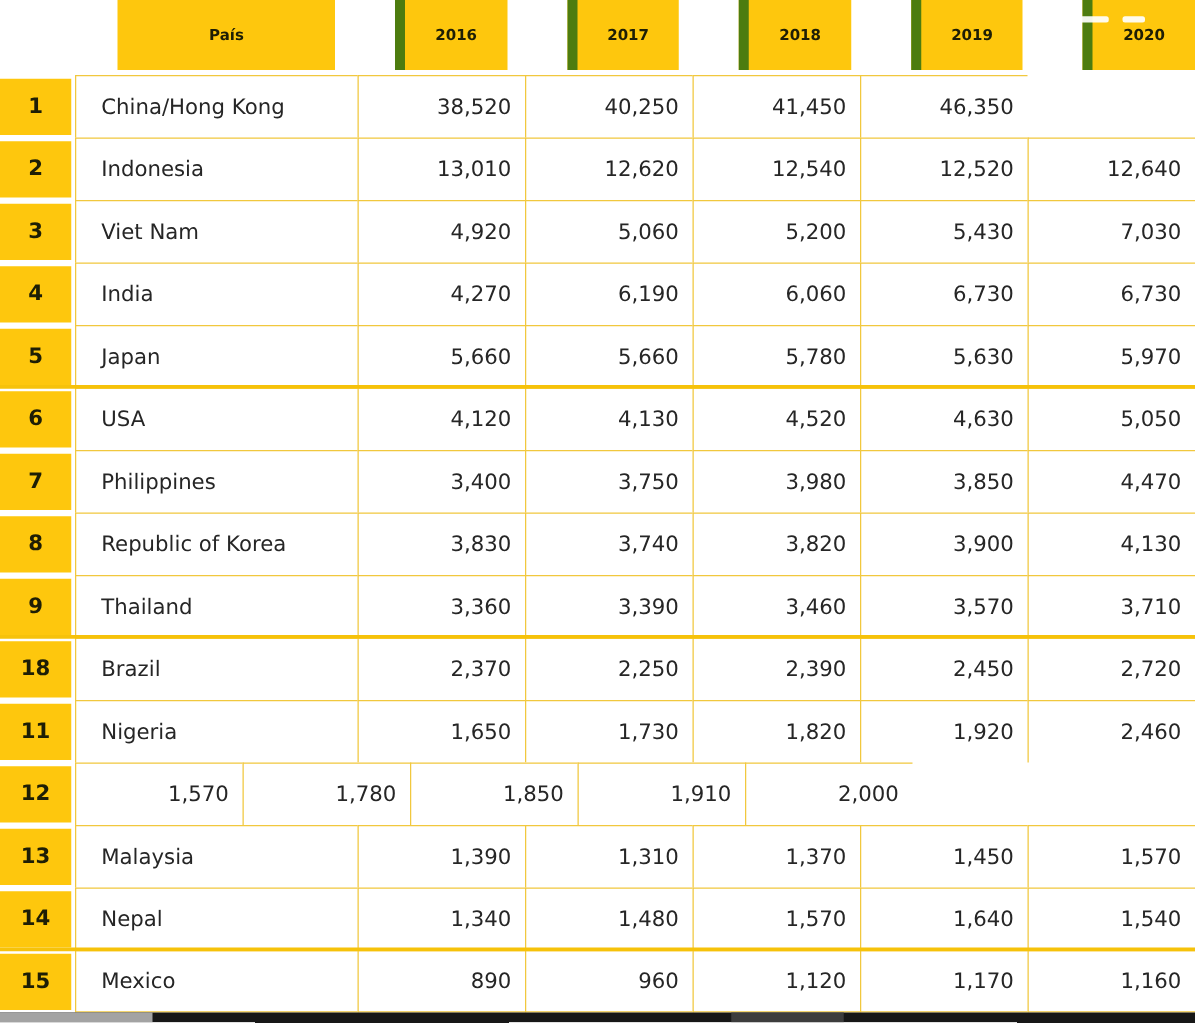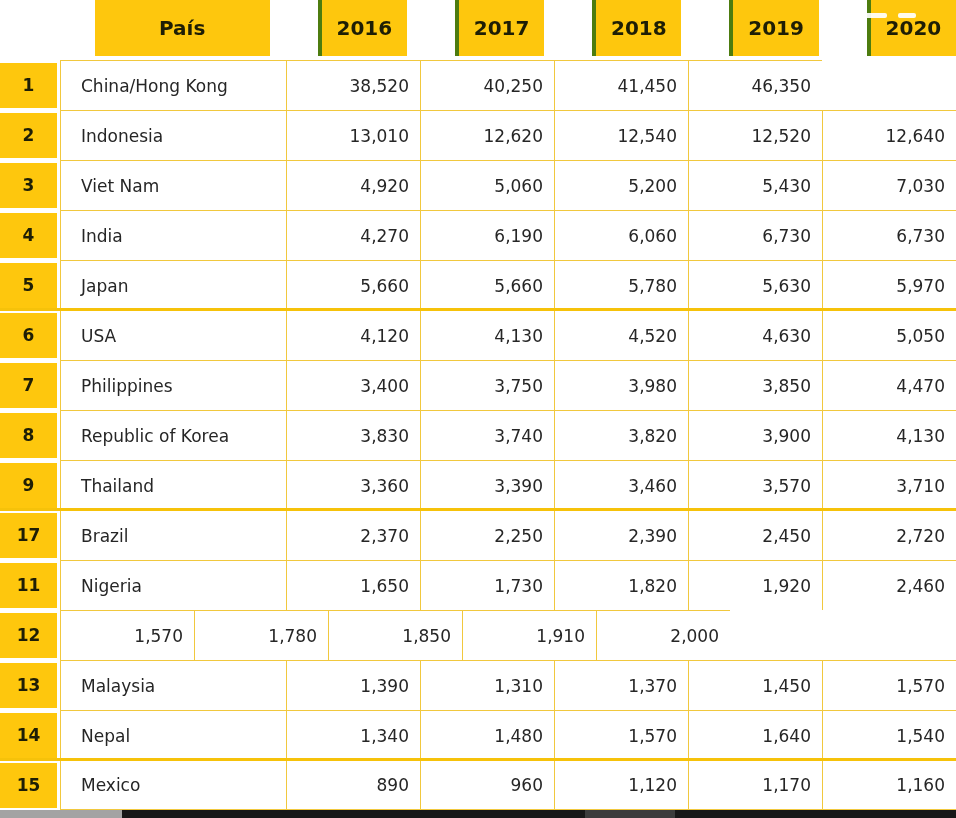--- a/index.html
+++ b/index.html
@@ -7,24 +7,24 @@
     position:relative; width:956px; height:818px; background:#ffffff;
     font-family:"DejaVu Sans","Liberation Sans",sans-serif; overflow:hidden;
   }
   
   .header-row { position:absolute; top:0; left:0; height:56px; display:flex; width:956px; }
   .corner { width:57px; height:56px; background:#ffffff; }
   .hgap { width:3px; background:#ffffff; }
   .hcell {
     background:var(--gold); color:var(--header-text);
     display:flex; align-items:center; justify-content:center;
-    font-size:20px; font-weight:700; box-sizing:border-box; height:56px;margin-left:48px;
+    font-size:12px; font-weight:700; box-sizing:border-box; height:56px;margin-left:48px;
   }
   .hcell.country-h { width:226px; }
-  .hcell.year-h { width:114px; border-left:4px solid #4d7c0f; }
+  .hcell.year-h { width:114px; border-left:8px solid #4d7c0f; }
   .smudge { position:absolute; background:rgba(255,255,255,0.92); border-radius:2px; height:5px; top:13px; }
   .smudge.a { left:845px; width:42px; }
   .smudge.b { left:898px; width:18px; }
   
   .tbody { position:absolute; top:60px; left:0; width:956px; }
   .row { display:flex; height:50px; position:relative; }
   .rank-cell {
     width:57px; margin:2.5px 0; background:var(--gold); color:var(--header-text);
     display:flex; align-items:center; justify-content:center;
     font-size:17px; font-weight:700;
@@ -158,21 +158,21 @@
     <div class="rgap"></div>
     <div class="cell country">Thailand</div>
     <div class="cell val">3,360</div>
     <div class="cell val">3,390</div>
     <div class="cell val">3,460</div>
     <div class="cell val">3,570</div>
     <div class="cell val">3,710</div>
   </div>
 
   <div class="row thick">
-    <div class="rank-cell">17</div>
+    <div class="rank-cell">18</div>
     <div class="rgap"></div>
     <div class="cell country">Brazil</div>
     <div class="cell val">2,370</div>
     <div class="cell val">2,250</div>
     <div class="cell val">2,390</div>
     <div class="cell val">2,450</div>
     <div class="cell val">2,720</div>
   </div>
 
   <div class="row">

